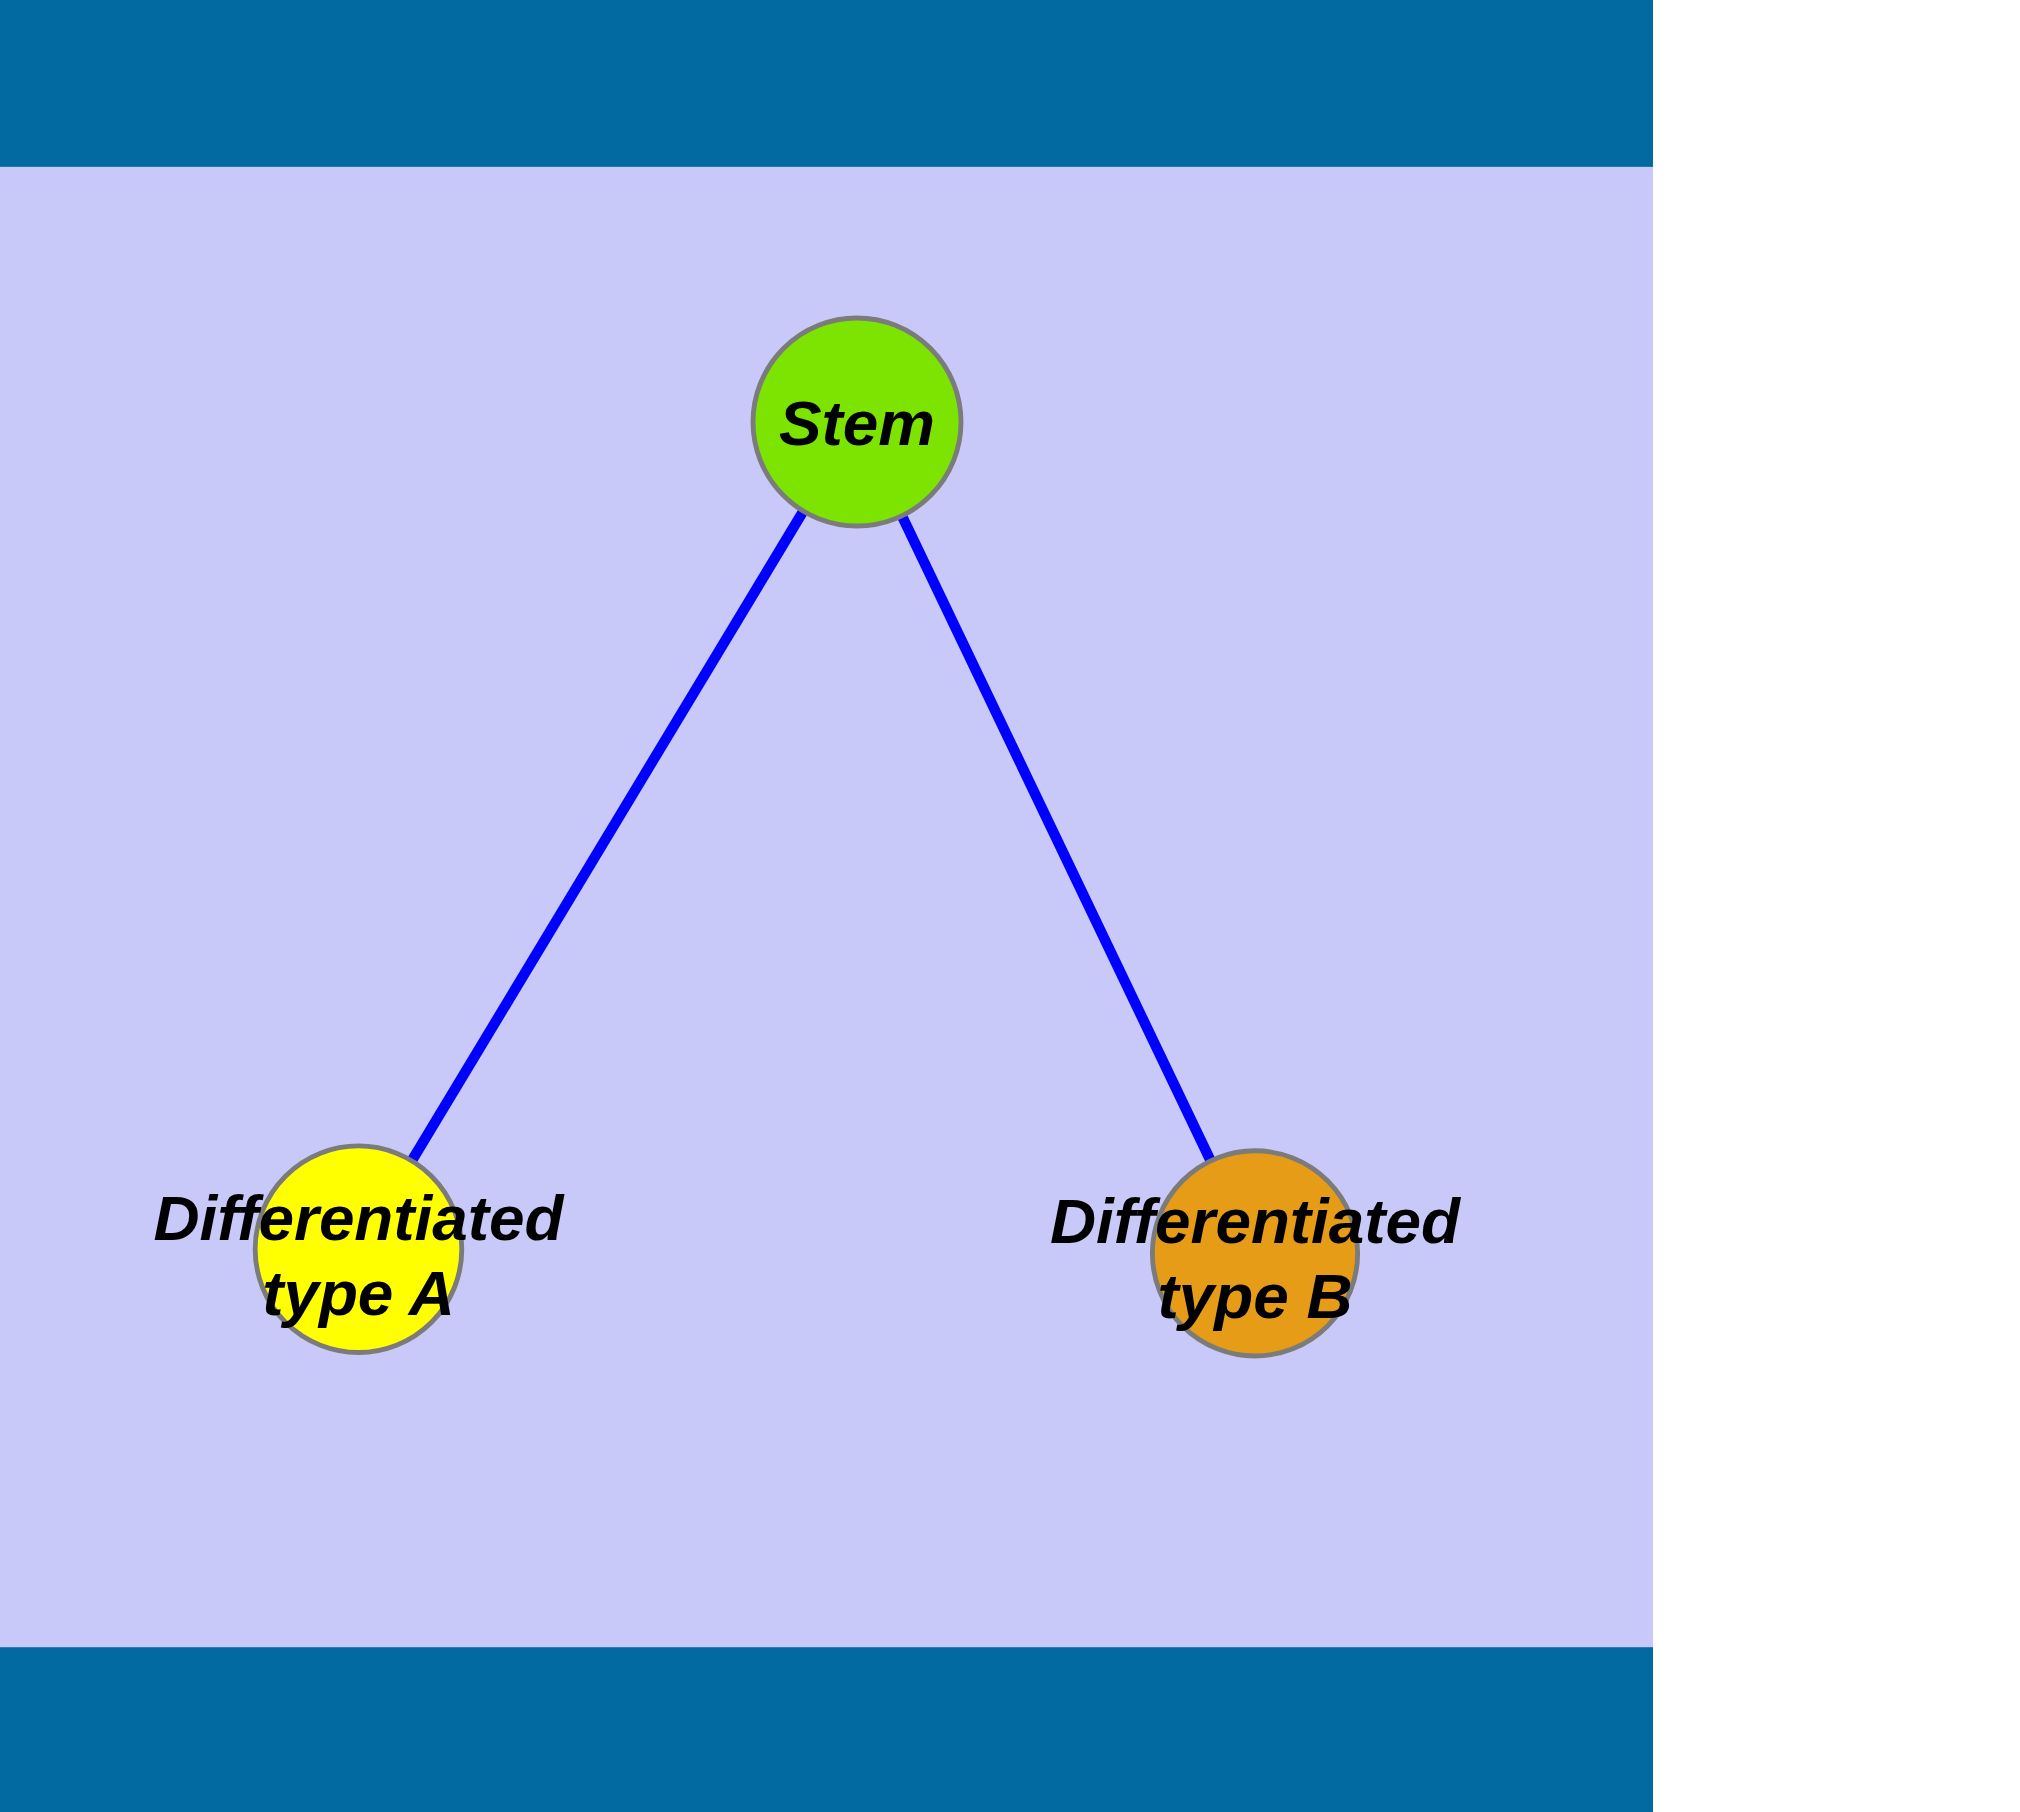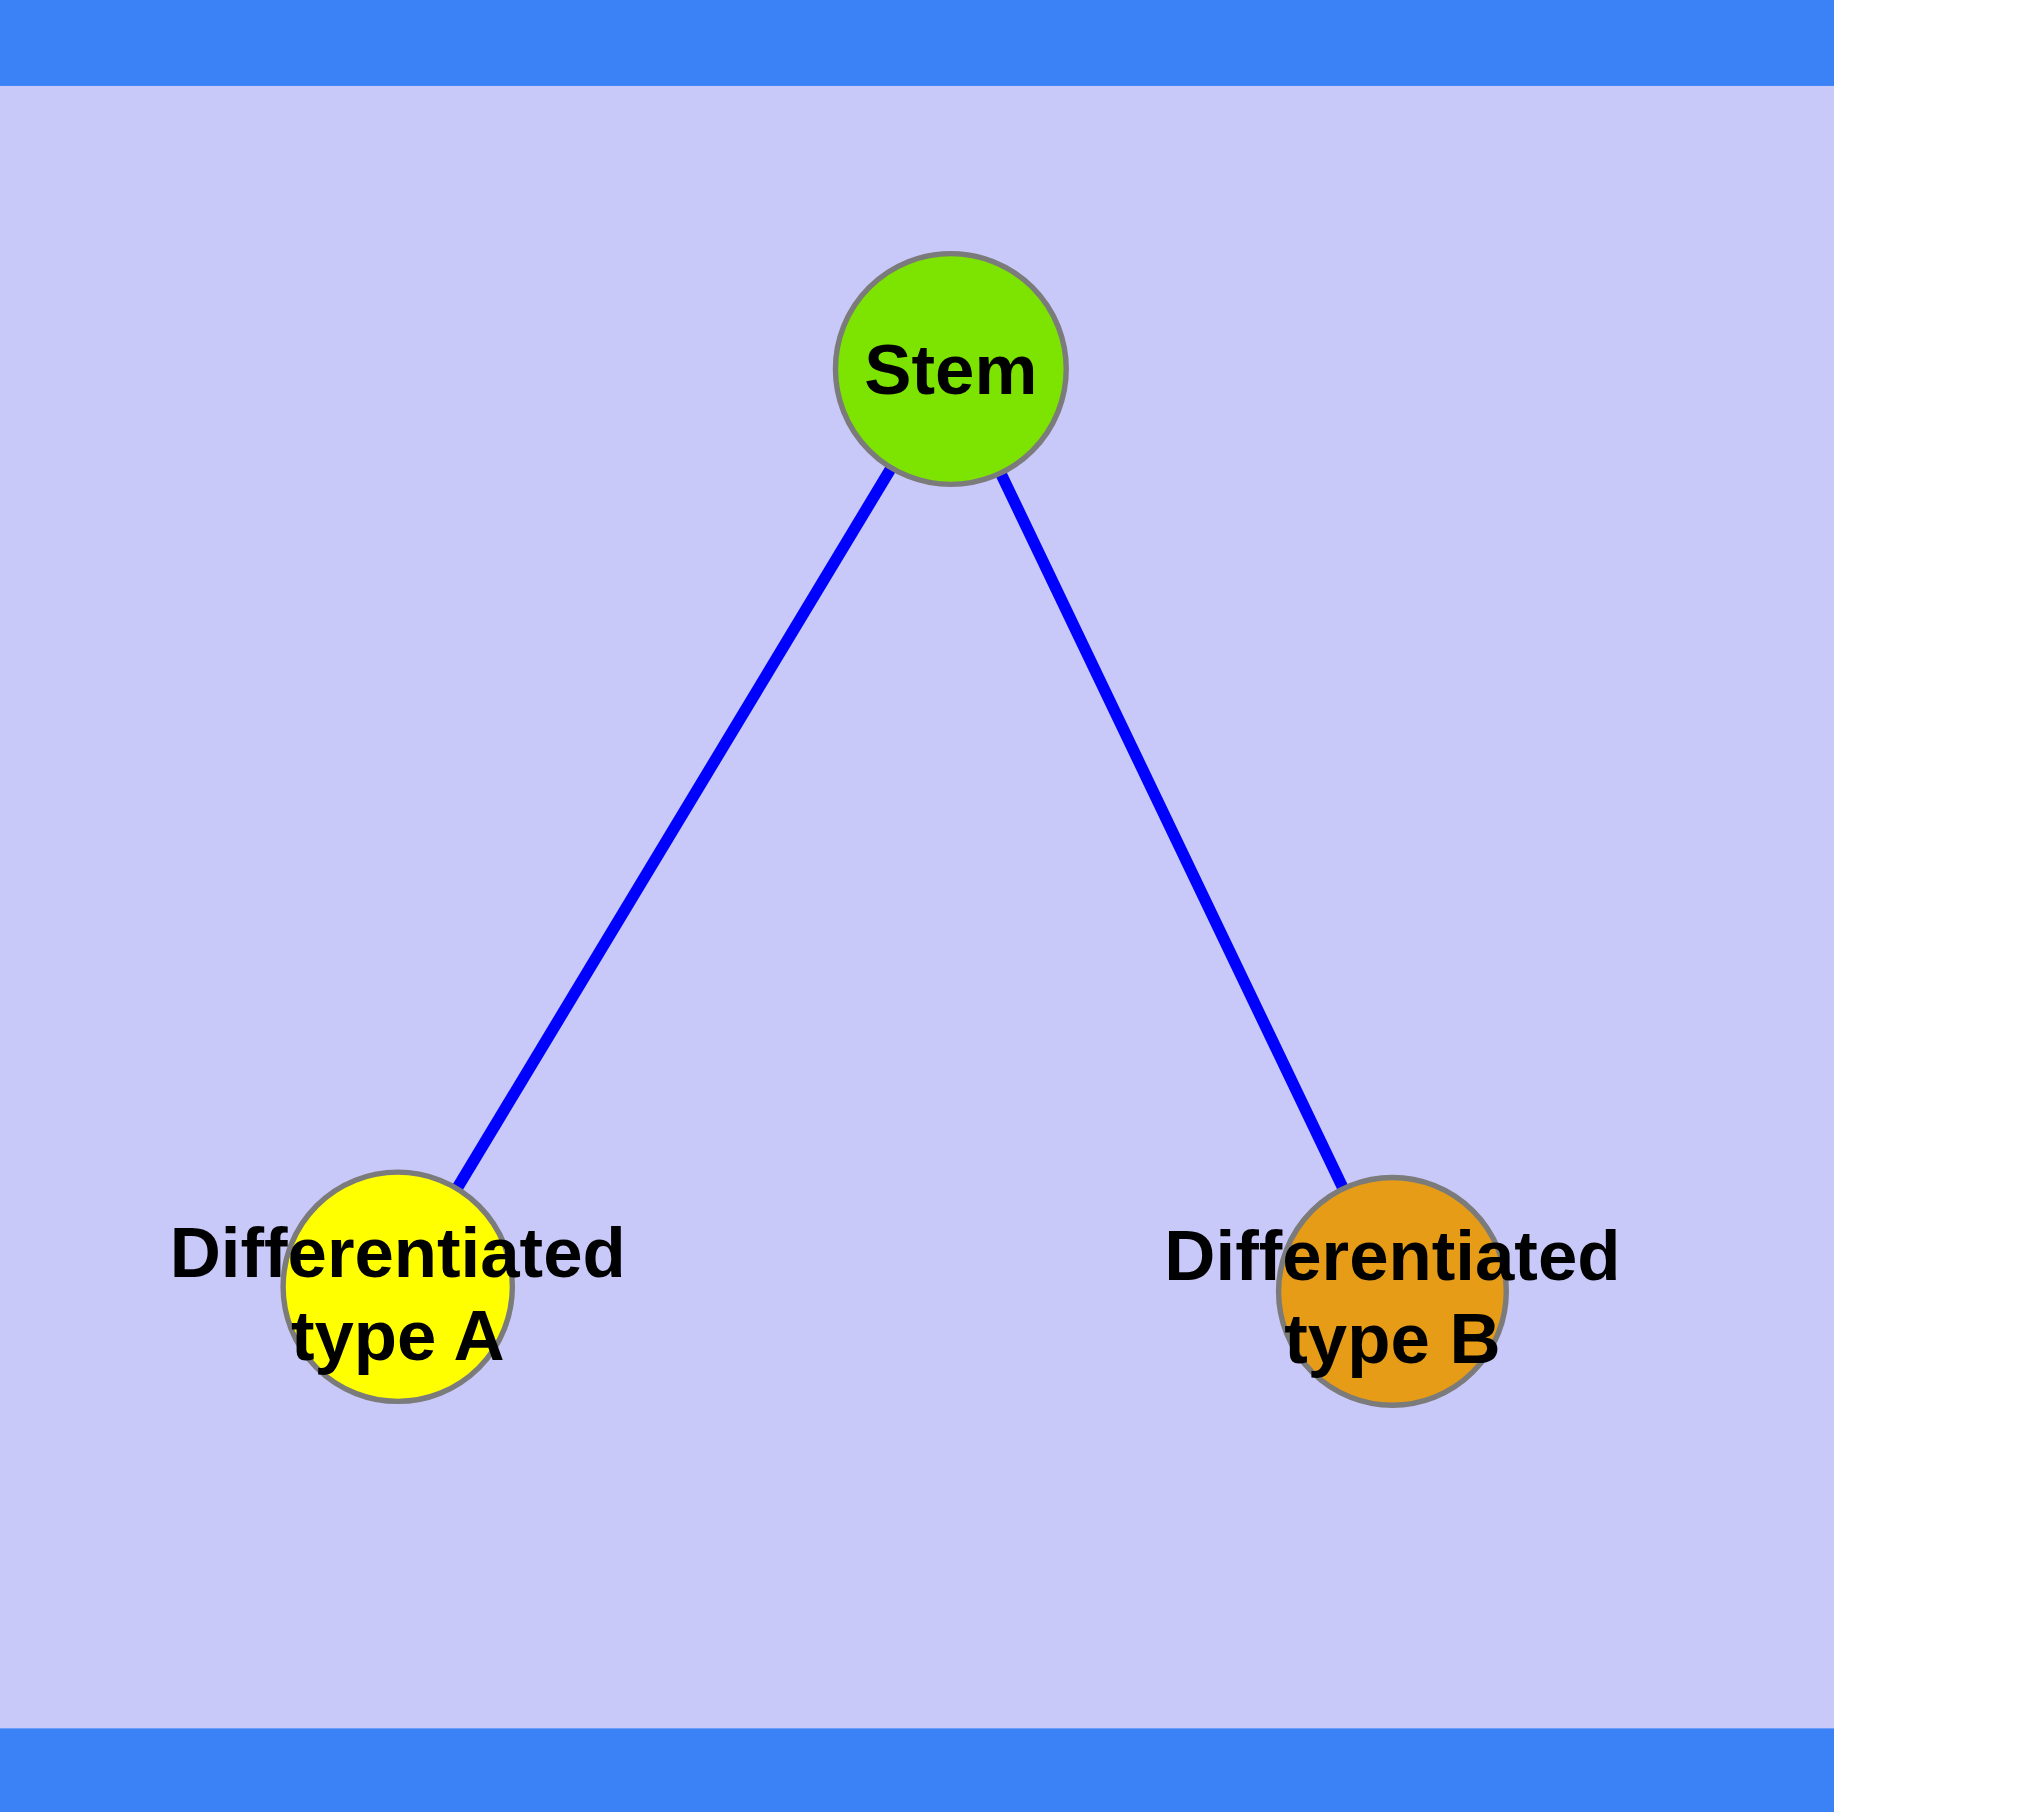--- a/index.html
+++ b/index.html
@@ -1,25 +1,26 @@
 <!DOCTYPE html>
 <html style="font-size:13.6px"><head>
 <meta charset="utf-8">
 <style>
   html, body {
     margin: 0;
     padding: 0;
     background: #ffffff;
   }
   .figure-wrap {
-    width: 1834px;
+    width: 1653px;
     height: 1812px;
     position: relative;
-    background: #3b82f6;
+    background: #0369a1;
     overflow: hidden;
+    font-style: italic;
   }
   svg.graph {
     display: block;
     width: 100%;
     height: 100%;
   }
   .node-circle {
     stroke-width: 7px;
   }
   .edge-line {

